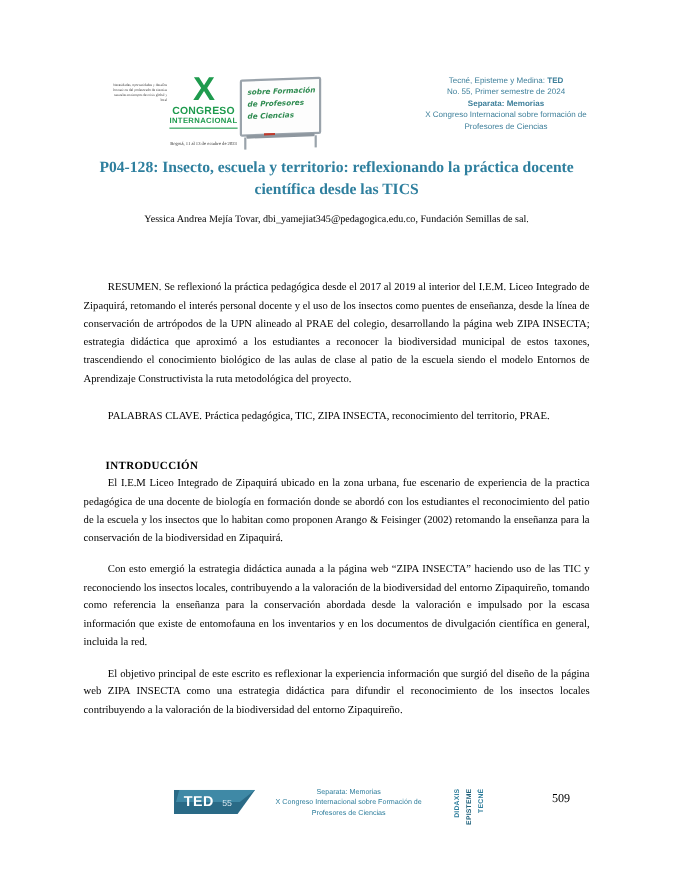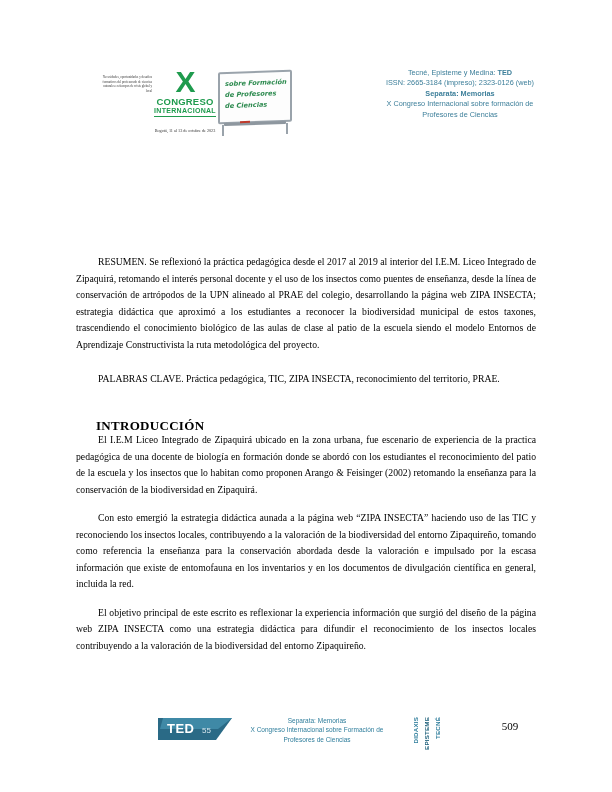--- a/index.html
+++ b/index.html
@@ -188,21 +188,21 @@
     text-align: justify;
     color: #000;
   }
   .para { margin: 0 0 12px 0; text-indent: 22px; }
   .para b { font-weight: normal; }
 
   .section-head {
     position: absolute;
     left: 96px;
     font-family: "Liberation Serif", serif;
-    font-size: 13px;
+    font-size: 10px;
     font-weight: bold;
     letter-spacing: 0.3px;
     color: #000;
   }
 
   #resumen-block { top: 254px; }
   #palabras-block { top: 371px; }
   #intro-head { top: 418px; }
   #intro-body { top: 432px; }
 
@@ -320,29 +320,31 @@
         </div>
       </div>
       <div class="wb-tray"></div>
       <div class="wb-marker"></div>
       <div class="wb-leg-l"></div>
       <div class="wb-leg-r"></div>
     </div>
 
     <div class="journal-block">
       <div><span>Tecné, Episteme y Medina: </span><span class="bold">TED</span></div>
-      <div>ISSN: 2665-3184 (impreso); 2323-0126 (web)</div>
+      <div>No. 55, Primer semestre de 2024</div>
       <div class="bold">Separata: Memorias</div>
       <div>X Congreso Internacional sobre formación de</div>
       <div>Profesores de Ciencias</div>
     </div>
   </div>
 
+  <div class="title">P04-128: Insecto, escuela y territorio: reflexionando la práctica docente científica desde las TICS</div>
 
   <div class="authors">
+    <span>Yessica Andrea Mejía Tovar, dbi_yamejiat345@pedagogica.edu.co, Fundación Semillas de sal.</span>
   </div>
 
   <div class="body-col" id="resumen-block">
     <p class="para"><b>RESUMEN</b><span>. Se reflexionó la práctica pedagógica desde el 2017 al 2019 al interior del I.E.M. Liceo Integrado de Zipaquirá, retomando el interés personal docente y el uso de los insectos como puentes de enseñanza, desde la línea de conservación de artrópodos de la UPN alineado al PRAE del colegio, desarrollando la página web ZIPA INSECTA; estrategia didáctica que aproximó a los estudiantes a reconocer la biodiversidad municipal de estos taxones, trascendiendo el conocimiento biológico de las aulas de clase al patio de la escuela siendo el modelo Entornos de Aprendizaje Constructivista la ruta metodológica del proyecto.</span></p>
   </div>
 
   <div class="body-col" id="palabras-block">
     <p class="para"><b>PALABRAS CLAVE</b><span>. Práctica pedagógica, TIC, ZIPA INSECTA, reconocimiento del territorio, PRAE.</span></p>
   </div>
 

